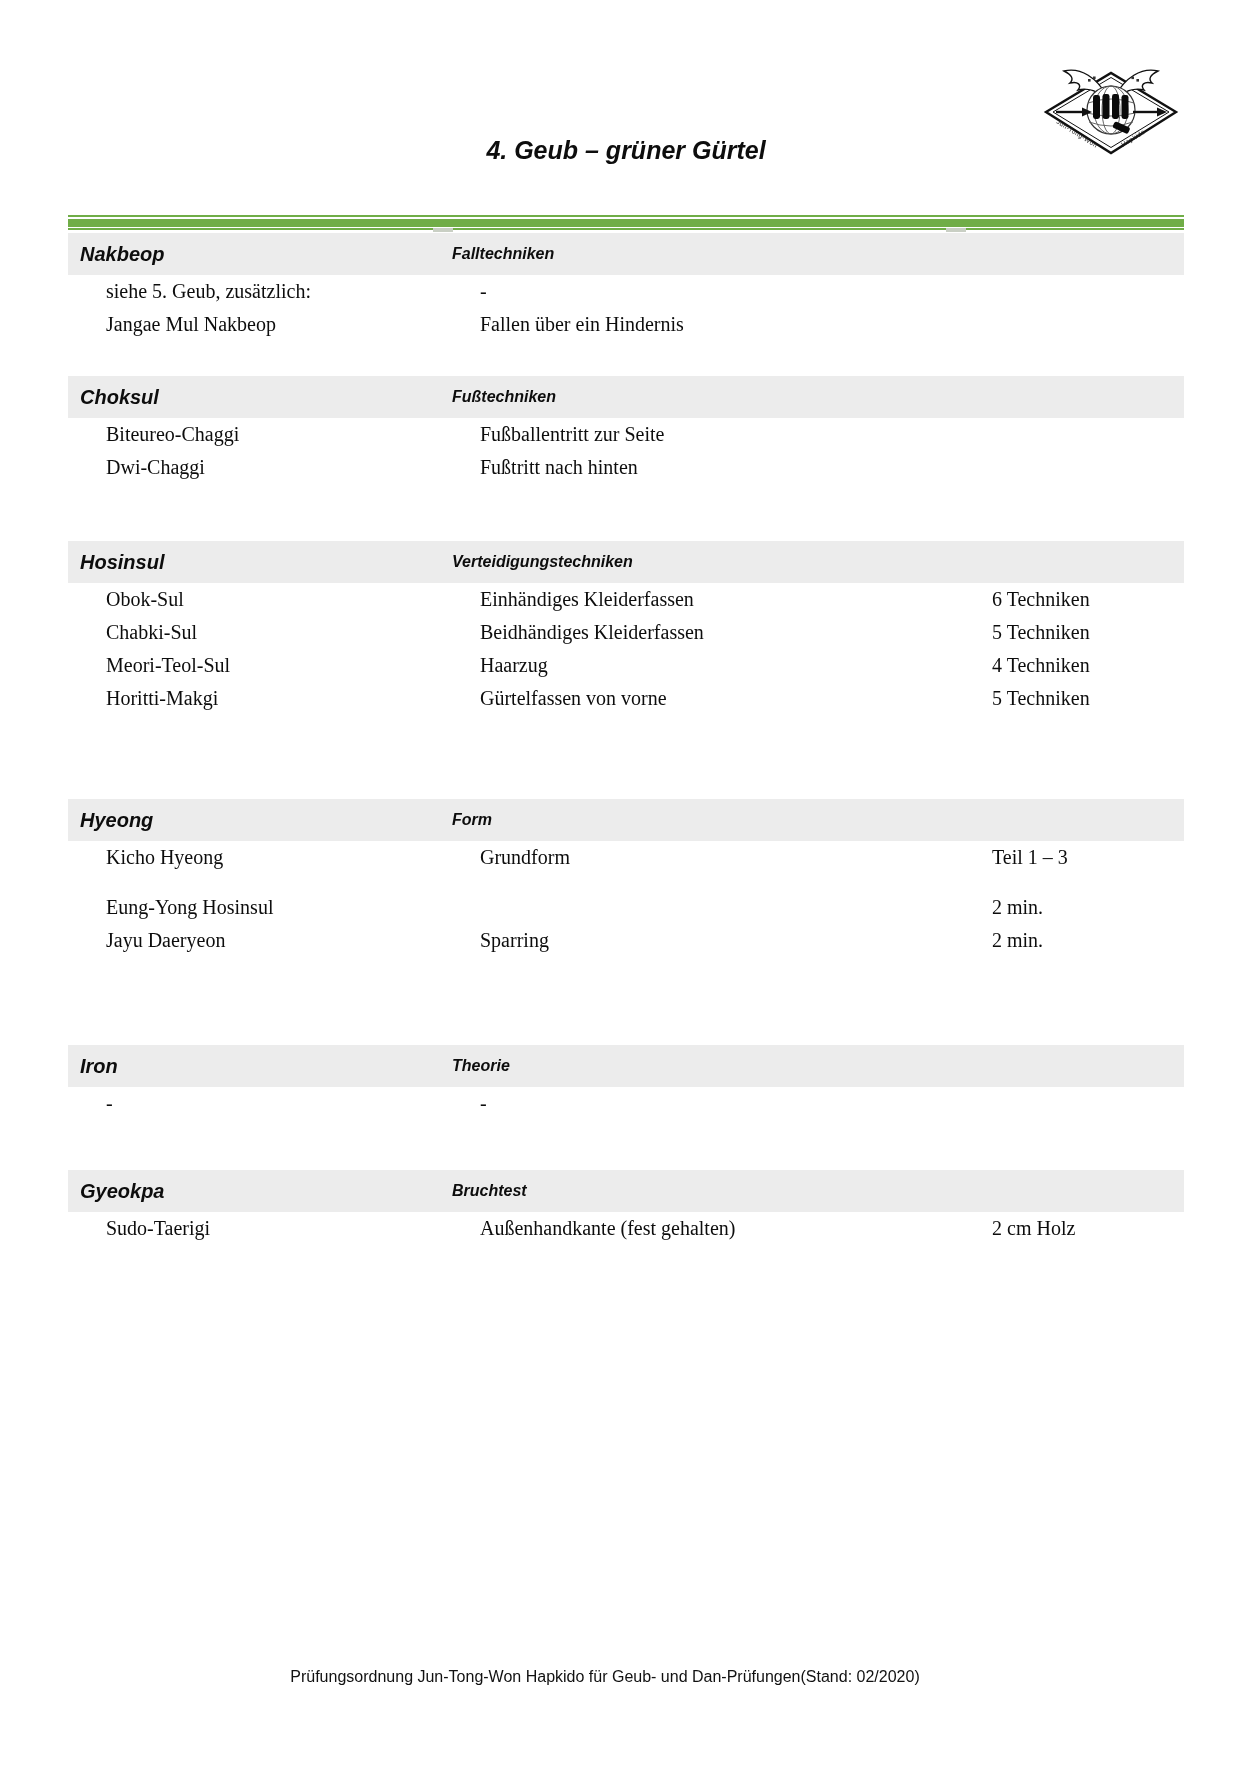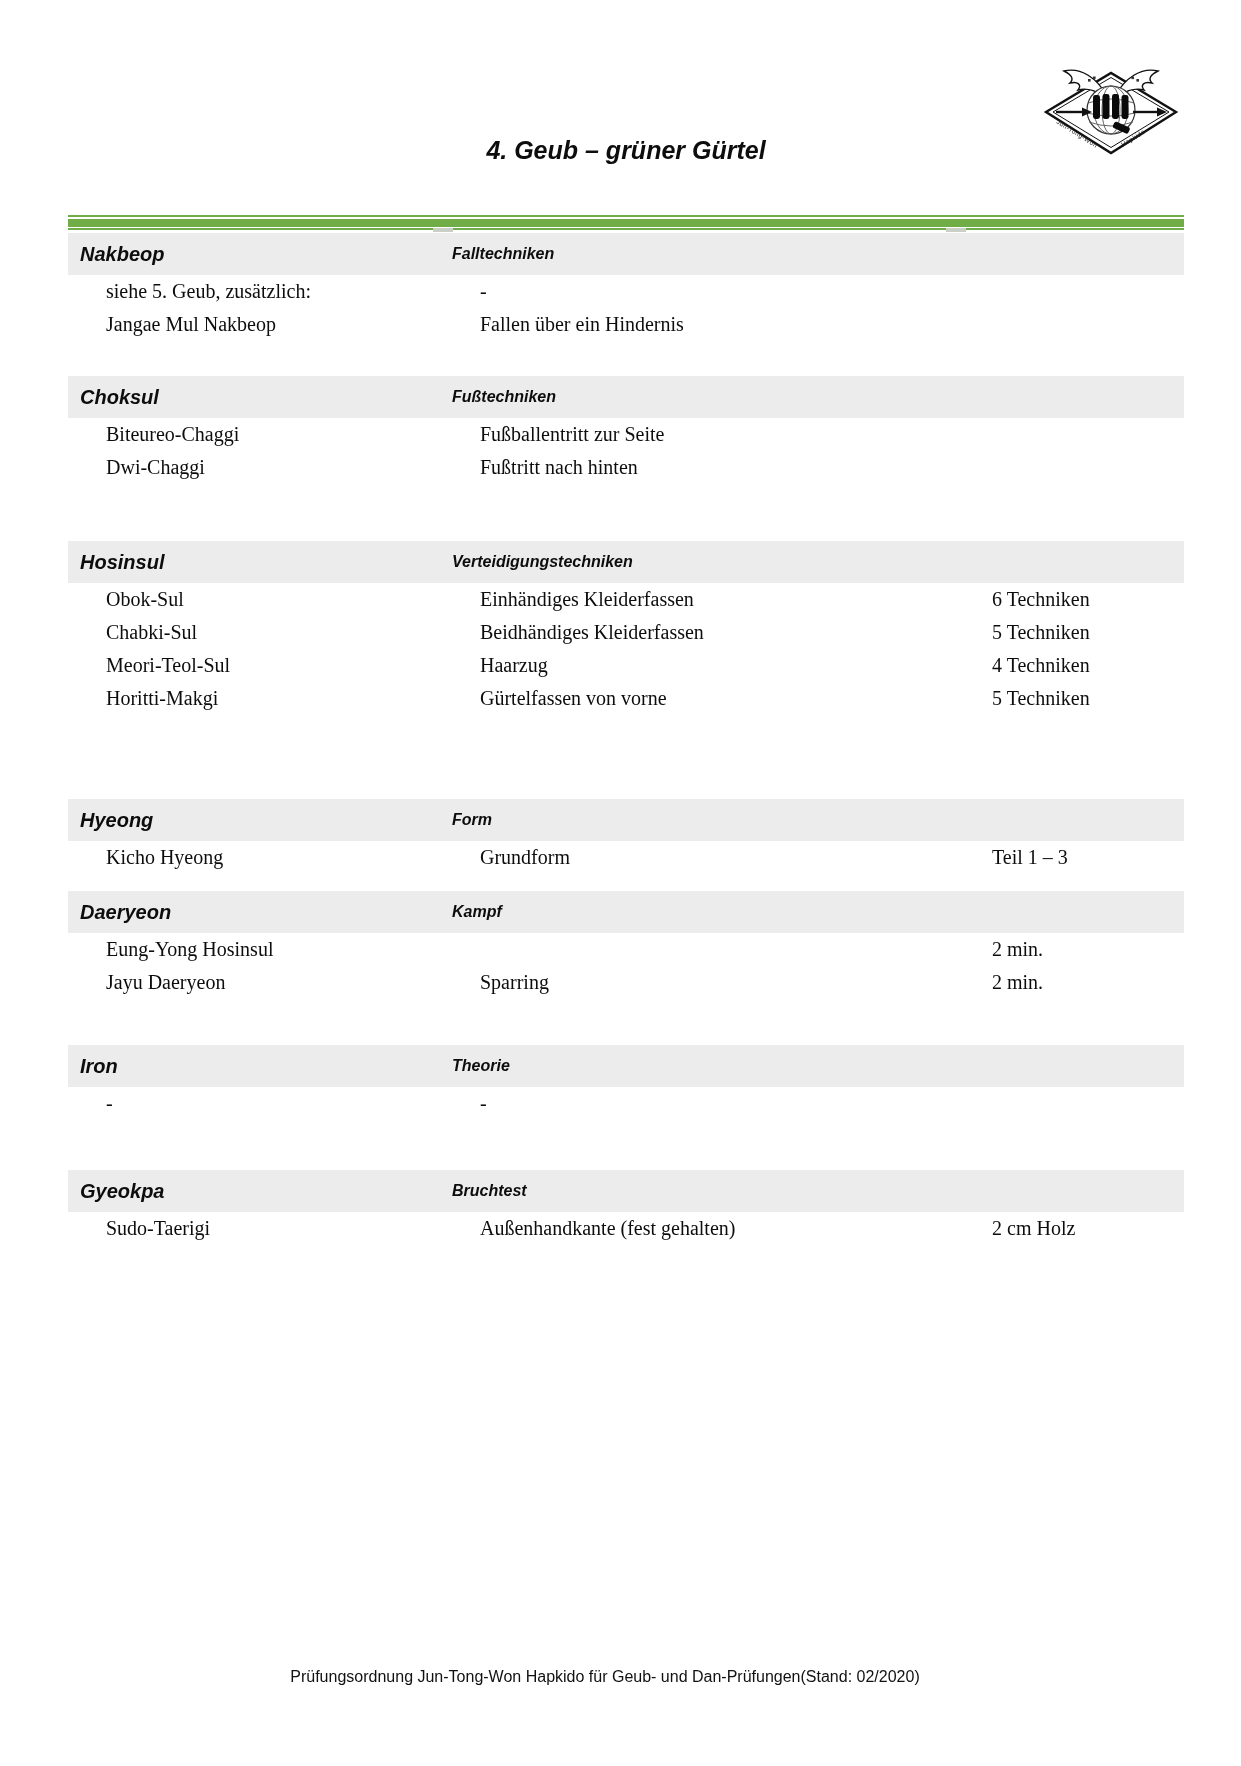--- a/index.html
+++ b/index.html
@@ -183,24 +183,20 @@
         </div>
         <div class="rows">
           <div class="row">
             <span class="c1">Kicho Hyeong</span>
             <span class="c2">Grundform</span>
             <span class="c3">Teil 1 – 3</span>
           </div>
         </div>
       </div>
       <div class="section" style="top: 891px;">
-        <div class="band">
-          <span class="korean">Daeryeon</span>
-          <span class="german">Kampf</span>
-        </div>
         <div class="rows">
           <div class="row">
             <span class="c1">Eung-Yong Hosinsul</span>
             <span class="c3">2 min.</span>
           </div>
           <div class="row">
             <span class="c1">Jayu Daeryeon</span>
             <span class="c2">Sparring</span>
             <span class="c3">2 min.</span>
           </div>

